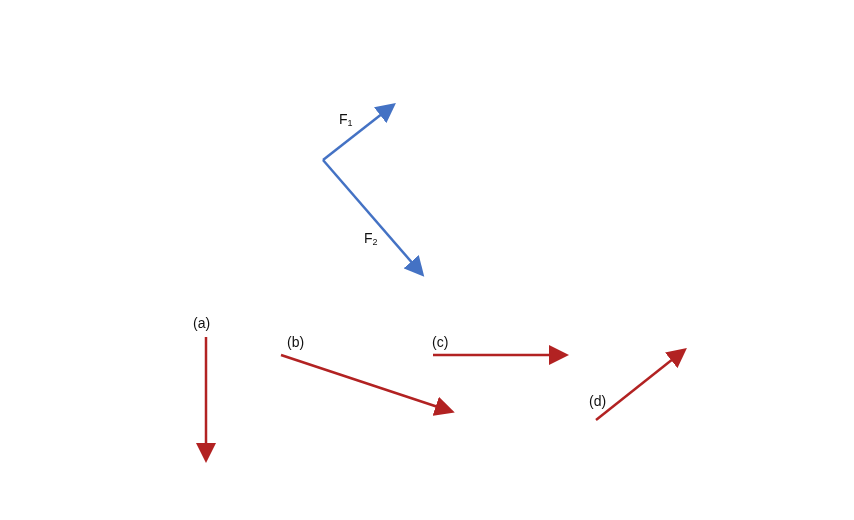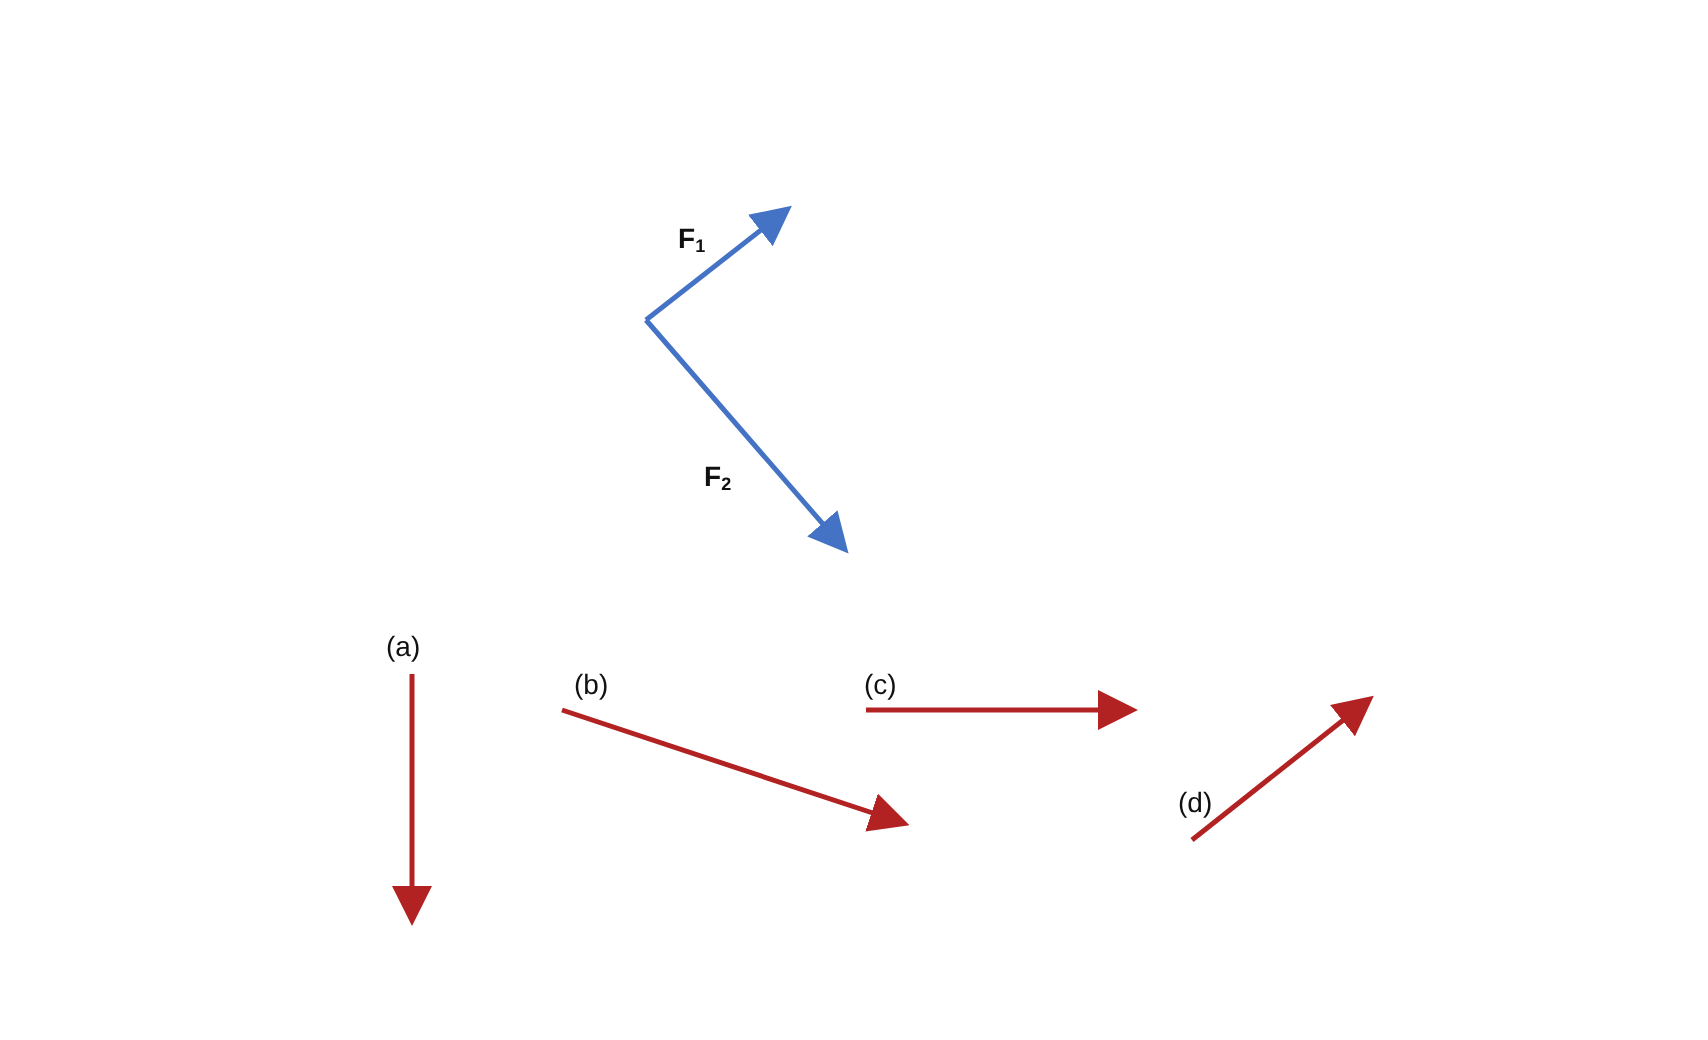--- a/index.html
+++ b/index.html
@@ -1,19 +1,19 @@
 <!DOCTYPE html>
 <html><head>
   <meta charset="utf-8">
   <style>
     html, body { margin: 0; padding: 0; background: #ffffff; }
     body { width: 854px; height: 520px; position: relative; overflow: hidden; font-family: "Liberation Sans", sans-serif; }
     svg { position: absolute; left: 0; top: 0; }
     .lbl { position: absolute; font-family: "Liberation Sans", sans-serif; font-size: 14px; color: #111; line-height: 1; }
-    .flbl { font-weight: bold; font-size: 14px; }
+    .flbl { font-weight: normal; font-size: 14px; }
     .flbl sub { font-size: 9px; vertical-align: -2px; }
   </style>
 </head>
 <body>
 
 <svg width="854" height="520" viewBox="0 0 854 520">
   <defs>
     <marker id="ab" markerWidth="8" markerHeight="8" refX="6" refY="4" orient="auto" markerUnits="strokeWidth">
       <path d="M0,0 L8,4 L0,8 z" fill="#4472C4"></path>
     </marker>
@@ -23,18 +23,18 @@
   </defs>
   <line x1="323" y1="160" x2="392" y2="106" stroke="#4472C4" stroke-width="2.5" marker-end="url(#ab)"></line>
   <line x1="323" y1="160" x2="421" y2="273" stroke="#4472C4" stroke-width="2.5" marker-end="url(#ab)"></line>
   <line x1="206" y1="337" x2="206" y2="458" stroke="#B22222" stroke-width="2.5" marker-end="url(#ar)"></line>
   <line x1="281" y1="355" x2="450" y2="411" stroke="#B22222" stroke-width="2.5" marker-end="url(#ar)"></line>
   <line x1="433" y1="355" x2="564" y2="355" stroke="#B22222" stroke-width="2.5" marker-end="url(#ar)"></line>
   <line x1="596" y1="420" x2="683" y2="351" stroke="#B22222" stroke-width="2.5" marker-end="url(#ar)"></line>
 </svg>
 
 <div class="lbl flbl" style="left:339px; top:112px;"><span>F</span><sub>1</sub></div>
-<div class="lbl flbl" style="left:352px; top:231px;"><span>F</span><sub>2</sub></div>
+<div class="lbl flbl" style="left:364px; top:231px;"><span>F</span><sub>2</sub></div>
 
 <div class="lbl" style="left:193px; top:316px;">(a)</div>
 <div class="lbl" style="left:287px; top:335px;">(b)</div>
 <div class="lbl" style="left:432px; top:335px;">(c)</div>
 <div class="lbl" style="left:589px; top:394px;">(d)</div>
 
 </body></html>

